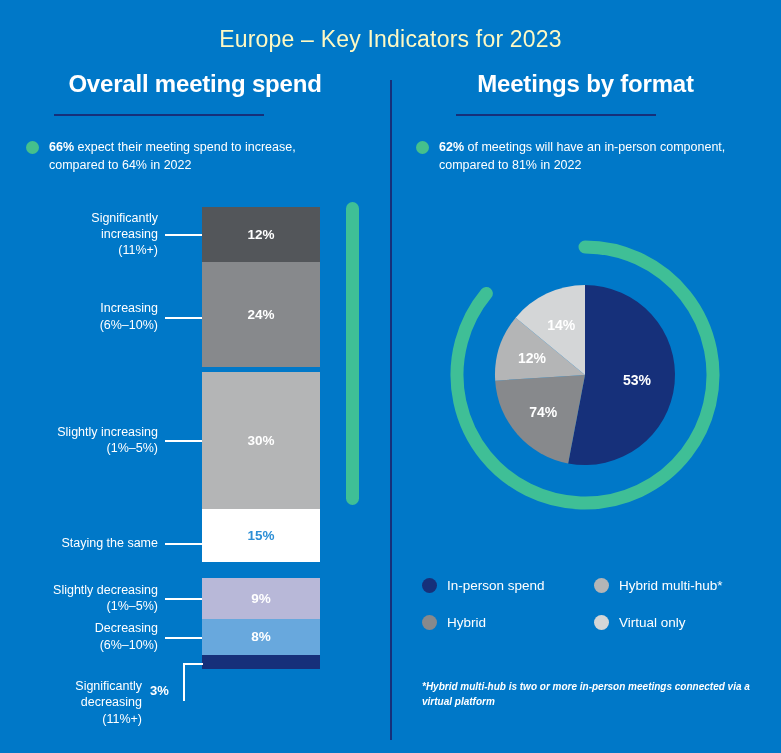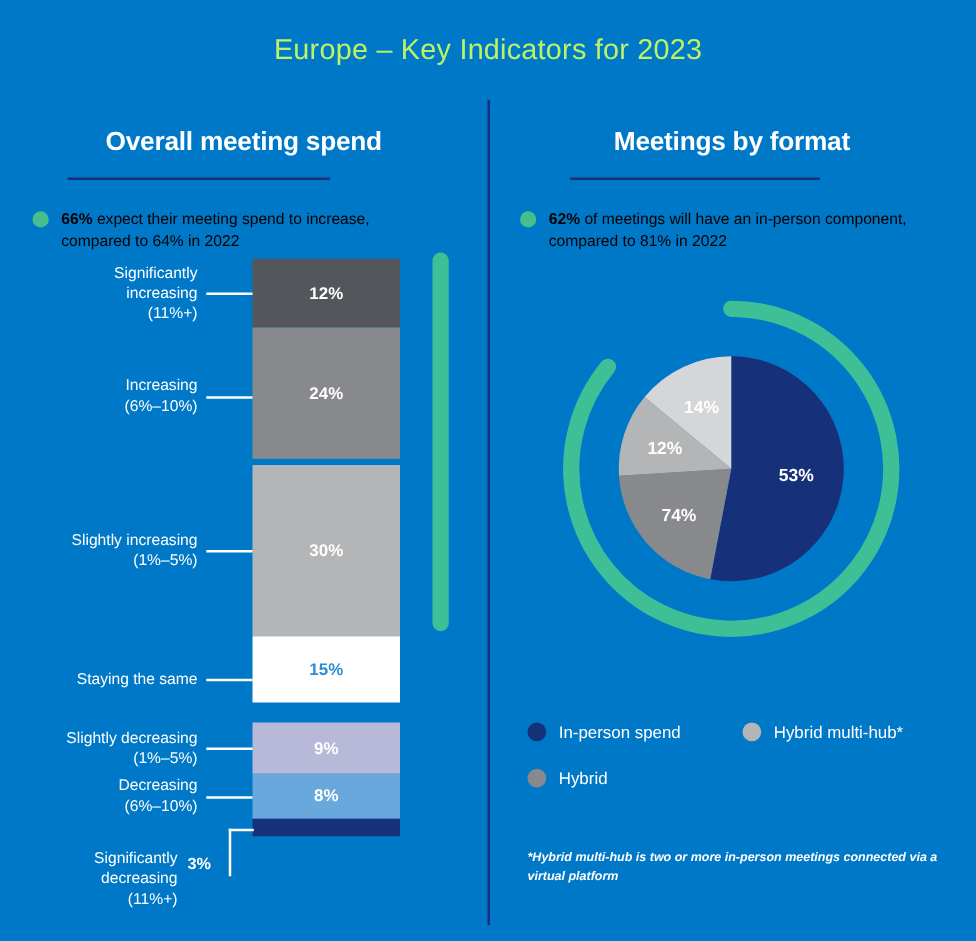--- a/index.html
+++ b/index.html
@@ -14,35 +14,34 @@
   #root { position:absolute; inset:0; }
 
   
   .main-title {
     position:absolute;
     top:26px; left:0; right:0;
     text-align:center;
     font-size:23px;
     font-weight:400;
     letter-spacing:0.2px;
-    color:#bef264;
+    color:#fef9c3;
   }
 
   
   .panel { position:absolute; top:70px; }
   .panel-left  { left:8px;  width:374px; }
   .panel-right { left:398px; width:375px; }
 
   .panel-title {
     text-align:center;
-    font-size:21px;
+    font-size:24px;
     font-weight:bold;
     color:#ffffff;
     letter-spacing:-0.2px;
-    margin-top:32px;
   }
   .panel-rule {
     height:2px;
     background:#16307a;
     margin:16px auto 0 auto;
   }
   .panel-left .panel-rule  { width:210px; margin-left:46px; }
   .panel-right .panel-rule { width:200px; margin-left:58px; }
 
   .kpi {
@@ -54,21 +53,21 @@
   .kpi-dot {
     width:13px; height:13px; border-radius:50%;
     background:#45c08c;
     flex:0 0 auto;
     margin-top:3px;
     margin-right:10px;
   }
   .kpi-text {
     font-size:12.5px;
     line-height:1.45;
-    color:#000000;
+    color:#ffffff;
     max-width:300px;
   }
   .kpi-text b { font-weight:bold; }
 
   
   .divider {
     position:absolute;
     left:390px; top:80px;
     width:2px; height:660px;
     background:#16307a;
@@ -282,17 +281,21 @@
         <span class="legend-label">In-person spend</span>
       </div>
       <div class="legend-item">
         <span class="legend-dot" style="background: rgb(180, 181, 182);"></span>
         <span class="legend-label">Hybrid multi-hub*</span>
       </div>
       <div class="legend-item">
         <span class="legend-dot" style="background: rgb(135, 137, 140);"></span>
         <span class="legend-label">Hybrid</span>
       </div>
+      <div class="legend-item">
+        <span class="legend-dot" style="background: rgb(212, 214, 215);"></span>
+        <span class="legend-label">Virtual only</span>
+      </div>
     </div>
 
   <div class="footnote">*Hybrid multi-hub is two or more in-person meetings connected via a virtual platform</div>
 
 </div>
 
 </body></html>

